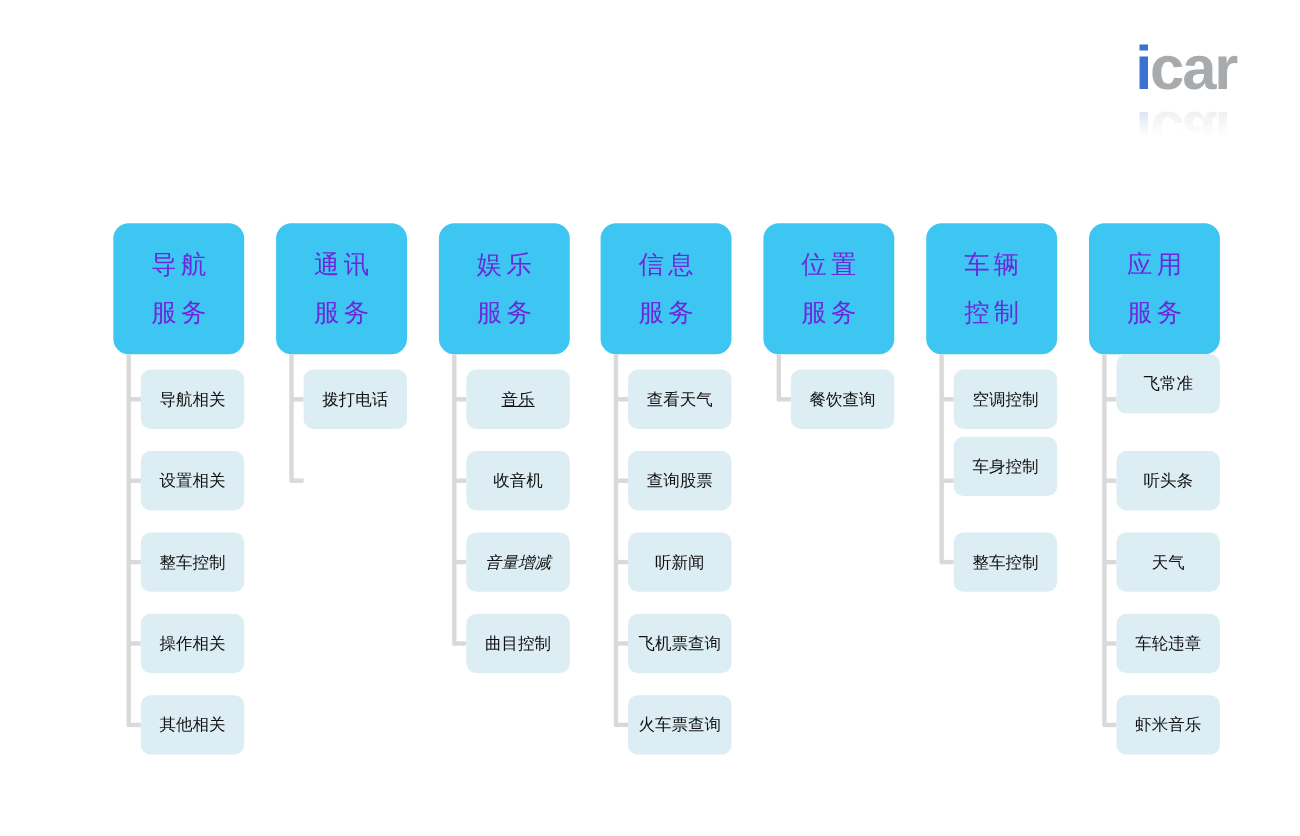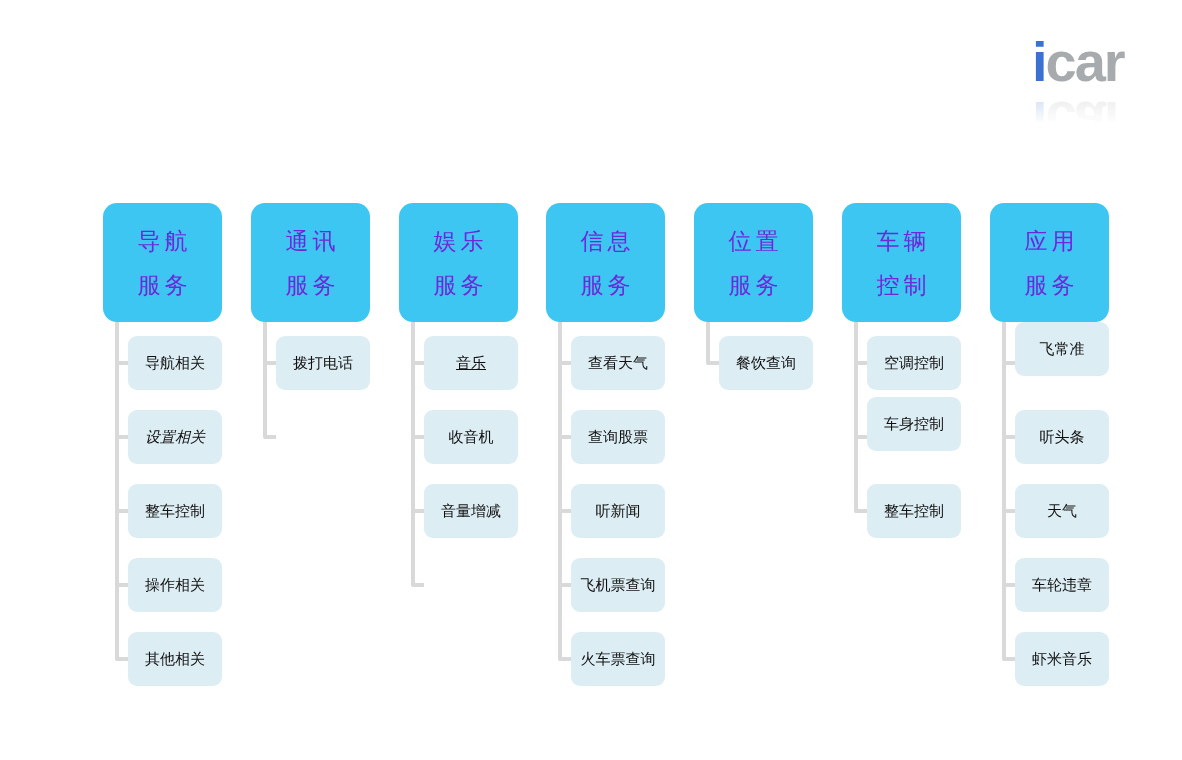--- a/index.html
+++ b/index.html
@@ -76,21 +76,21 @@
   <div id="diagram">
       <div class="column" style="left: 103px;">
         <div class="header-box">
           <div class="header-line">导航</div>
           <div class="header-line">服务</div>
         </div>
         <div class="vline" style="height: 339px;"></div>
         <div class="stub" style="top: 158px;"></div>
         <div class="child-box" style="top: 133px;">导航相关</div>
         <div class="stub" style="top: 232px;"></div>
-        <div class="child-box" style="top: 207px; font-style: italic;">设置相关</div>
+        <div class="child-box" style="top: 207px;">设置相关</div>
         <div class="stub" style="top: 306px;"></div>
         <div class="child-box" style="top: 281px;">整车控制</div>
         <div class="stub" style="top: 380px;"></div>
         <div class="child-box" style="top: 355px; text-align: center;">操作相关</div>
         <div class="stub" style="top: 454px;"></div>
         <div class="child-box" style="top: 429px;">其他相关</div>
       </div>
       <div class="column" style="left: 251px;">
         <div class="header-box">
           <div class="header-line">通讯</div>
@@ -105,22 +105,23 @@
         <div class="header-box">
           <div class="header-line">娱乐</div>
           <div class="header-line">服务</div>
         </div>
         <div class="vline" style="height: 265px;"></div>
         <div class="stub" style="top: 158px;"></div>
         <div class="child-box" style="top: 133px; text-decoration: underline;">音乐</div>
         <div class="stub" style="top: 232px;"></div>
         <div class="child-box" style="top: 207px;">收音机</div>
         <div class="stub" style="top: 306px;"></div>
-        <div class="child-box" style="top: 281px;">音量增减</div>
+        <div class="child-box" style="top: 281px; font-style: italic;">音量增减</div>
         <div class="stub" style="top: 380px;"></div>
+        <div class="child-box" style="top: 355px;">曲目控制</div>
       </div>
       <div class="column" style="left: 546px;">
         <div class="header-box">
           <div class="header-line">信息</div>
           <div class="header-line">服务</div>
         </div>
         <div class="vline" style="height: 339px;"></div>
         <div class="stub" style="top: 158px;"></div>
         <div class="child-box" style="top: 133px;">查看天气</div>
         <div class="stub" style="top: 232px;"></div>

